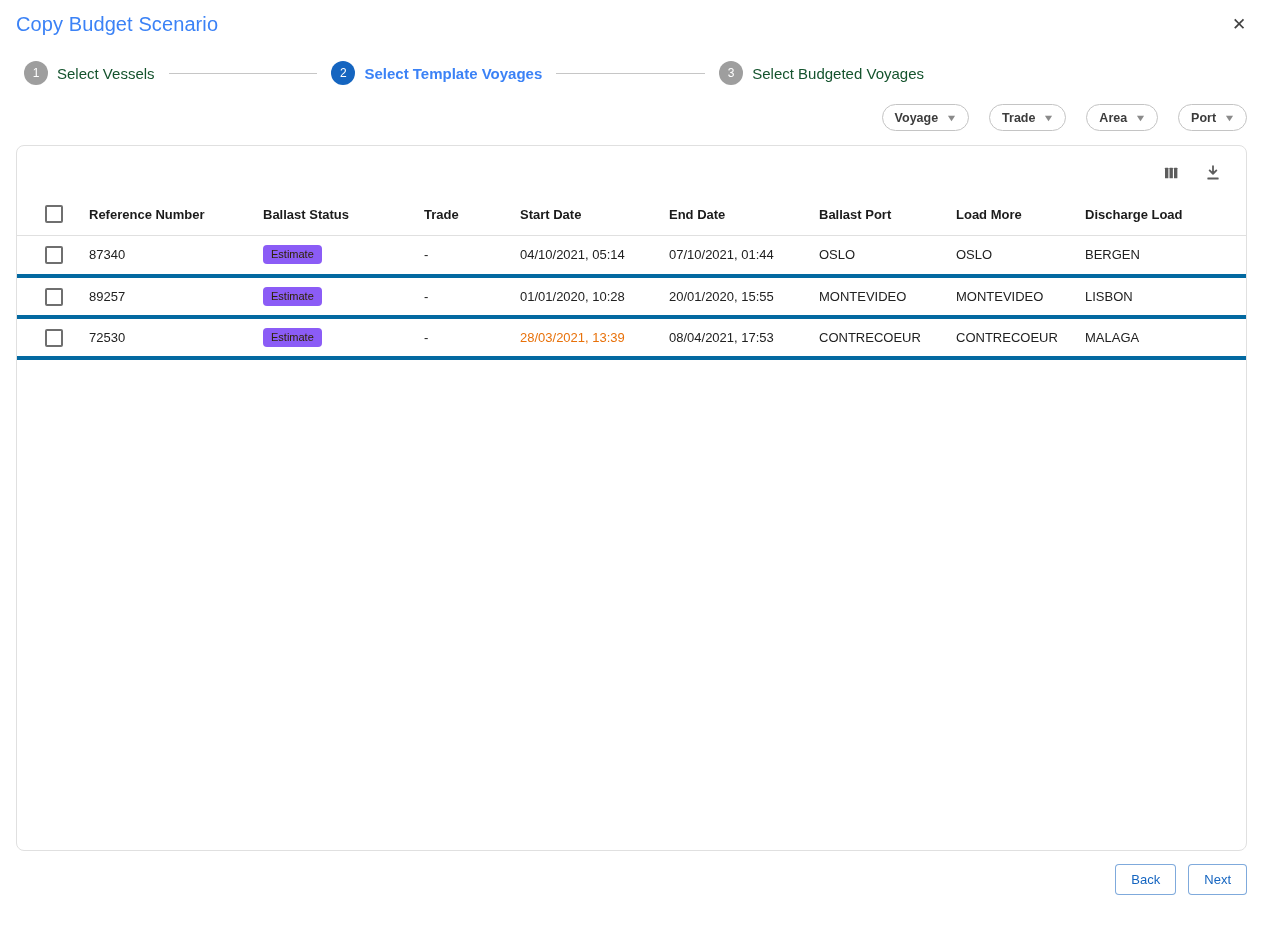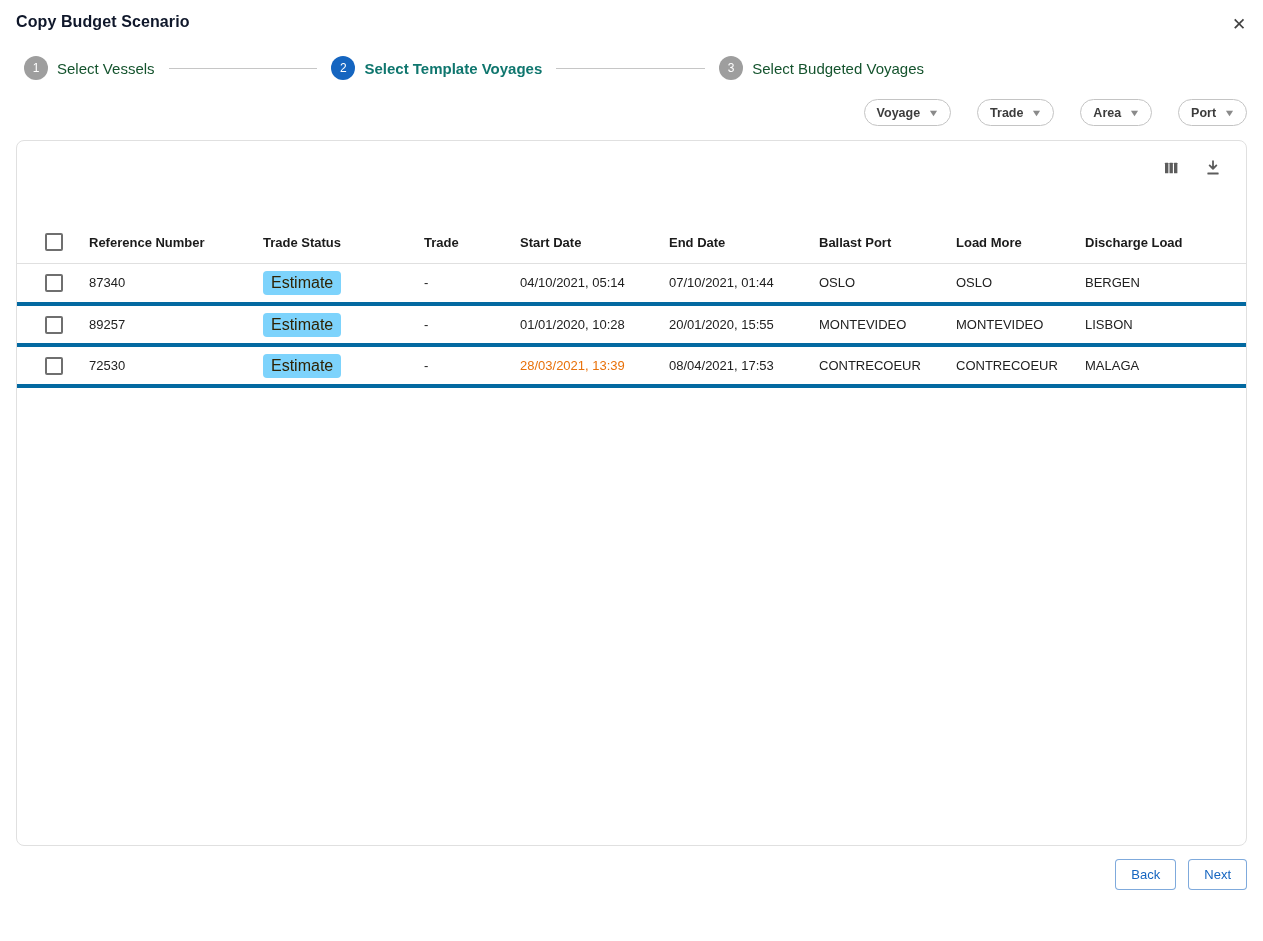--- a/index.html
+++ b/index.html
@@ -8,59 +8,59 @@
     font-family: "Liberation Sans", "DejaVu Sans", sans-serif;
     width: 1263px; height: 941px;
     position: relative;
     color: #212121;
     overflow: hidden;
   }
   .dialog { width: 100%; height: 100%; position: relative; background:#fff; }
 
   
   .dialog-header { padding: 13px 16px 0 16px; position: relative; }
-  .title { font-size: 16px; font-weight: 700; color: #0f172a; letter-spacing: .1px; }
+  .title { font-size: 20px; font-weight: 400; color: #3b82f6; letter-spacing: .1px; }
   .subtitle { font-size: 13px; color: #212121; margin-top: 7px; }
   .close-btn {
     position: absolute; top: 12px; right: 12px;
     width: 24px; height: 24px; display:flex; align-items:center; justify-content:center;
     font-size: 17px; color: #424242; cursor: pointer; border-radius: 50%;
   }
 
   
   .stepper { display: flex; align-items: center; width: 948px; padding: 0 24px 0 24px; margin-top: 25px; }
   .step { display: flex; align-items: center; gap: 9px; flex: none; }
   .step-circle {
     width: 24px; height: 24px; border-radius: 50%;
     background: #9e9e9e; color: #fff; font-size: 12px;
     display: flex; align-items: center; justify-content: center;
   }
   .step.active .step-circle { background: #1565c0; }
   .step-label { font-size: 15px; color: #14532d; white-space: nowrap; }
-  .step.active .step-label { color: #0f766e; font-weight: 600; }
+  .step.active .step-label { color: #3b82f6; font-weight: 600; }
   .connector { flex: 1; height: 1px; background: #c6c6c6; margin: 0 14px; }
 
   .helper { padding: 0 16px; margin-top: 17px; font-size: 12px; color: #5f5f5f; }
 
   
-  .filter-row { display: flex; justify-content: flex-end; align-items: center; gap: 26px; padding: 0 16px; margin-top: 19px; }
+  .filter-row { display: flex; justify-content: flex-end; align-items: center; gap: 20px; padding: 0 16px; margin-top: 19px; }
   .chip {
     display: inline-flex; align-items: center; gap: 9px;
     border: 1px solid #c4c4c4; border-radius: 16px; height: 27px; padding: 0 12px;
     background: #fff; cursor: pointer;
   }
   .chip-label { font-size: 12.5px; font-weight: 600; color: #3c3c3c; }
   .chip-arrow { font-size: 9px; color: #8a8a8a; transform: scaleX(1.35); }
 
   
   .card {
     margin: 14px 16px 0 16px;
     border: 1px solid #e0e0e0; border-radius: 8px;
     height: 706px; overflow: hidden; background: #fff;
-    display: flex; flex-direction: column; gap: 33px;
+    display: flex; flex-direction: column;
   }
   .card-toolbar { display: flex; justify-content: flex-end; align-items: center; gap: 20px; padding: 16px 22px 10px 22px; }
   .icon-btn { width: 22px; height: 22px; display:flex; align-items:center; justify-content:center; cursor: pointer; }
 
   table { width: 100%; border-collapse: collapse; table-layout: fixed; }
   col.c-check { width: 62px; }
   col.c-ref { width: 174px; }
   col.c-status { width: 161px; }
   col.c-trade { width: 96px; }
   col.c-start { width: 149px; }
@@ -75,22 +75,22 @@
   th { font-weight: 700; color: #1b1b1b; border-bottom: 1px solid #e0e0e0; }
   td { border-bottom: 4px solid #0369a1; color: #212121; }
   th.checkbox-cell, td.checkbox-cell { padding-left: 28px; }
 
   .checkbox {
     width: 18px; height: 18px; border: 2px solid #6f6f6f; border-radius: 2px;
     background: #fff; cursor: pointer;
   }
 
   .badge {
-    display: inline-block; background: #7dd3fc; color: #2f2304;
-    font-size: 16px; font-weight: 500; padding: 4px 8px; border-radius: 4px;
+    display: inline-block; background: #8b5cf6; color: #2f2304;
+    font-size: 11px; font-weight: 500; padding: 4px 8px; border-radius: 4px;
     line-height: 1;
   }
   td.warning { color: #e8710a; }
 
   
   .footer { display: flex; justify-content: flex-end; gap: 12px; padding: 13px 16px; }
   .btn {
     border: 1px solid rgba(21,101,192,.55); color: #1565c0; background: #fff;
     border-radius: 4px; font-size: 13px; font-weight: 500;
     padding: 7px 15px; min-width: 57px; text-align: center; cursor: pointer;
@@ -172,21 +172,21 @@
           <col class="c-ballast">
           <col class="c-load">
           <col class="c-discharge">
       </colgroup>
       <thead>
         <tr>
           <th class="checkbox-cell">
             <div class="checkbox"></div>
           </th>
           <th>Reference Number</th>
-          <th>Trade Status</th>
+          <th>Ballast Status</th>
           <th>Trade</th>
           <th>Start Date</th>
           <th>End Date</th>
           <th>Ballast Port</th>
           <th>Load More</th>
           <th>Discharge Load</th>
         </tr>
       </thead>
       <tbody>
           <tr>

